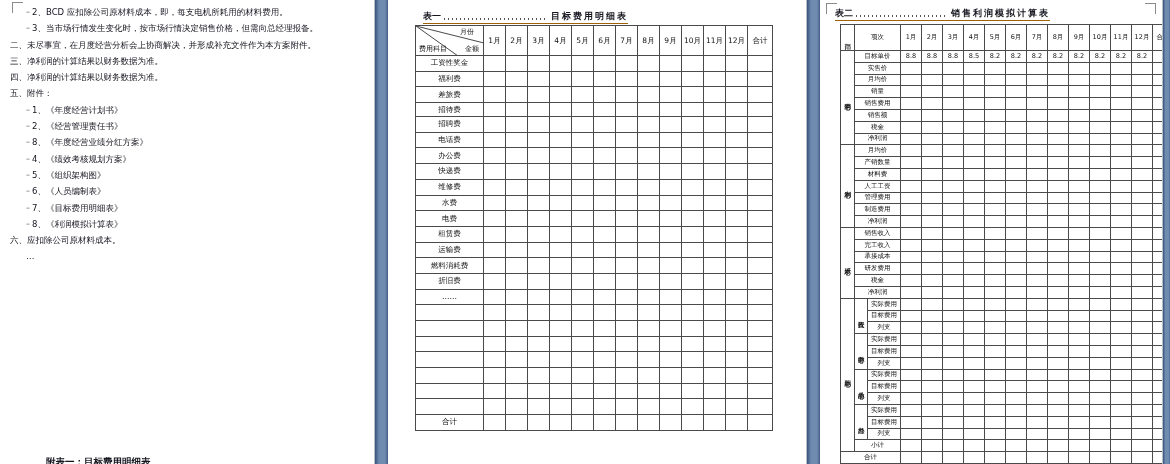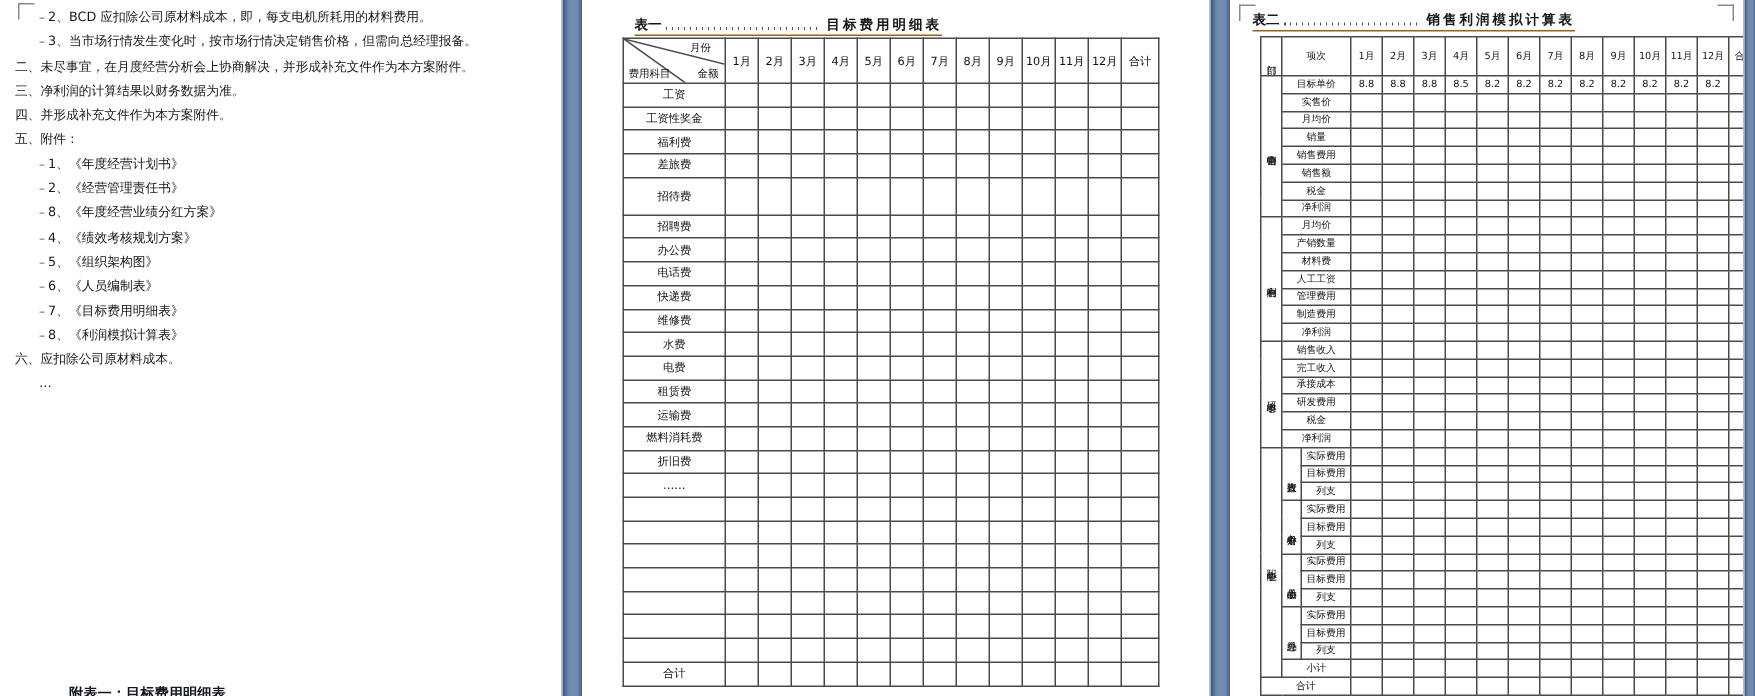--- a/index.html
+++ b/index.html
@@ -66,21 +66,21 @@
         <span class="mark">--</span>
         <span>3、当市场行情发生变化时，按市场行情决定销售价格，但需向总经理报备。</span>
       </div>
       <div class="line">
         <span>二、未尽事宜，在月度经营分析会上协商解决，并形成补充文件作为本方案附件。</span>
       </div>
       <div class="line">
         <span>三、净利润的计算结果以财务数据为准。</span>
       </div>
       <div class="line">
-        <span>四、并形成补充文件作为本方案附件。</span>
+        <span>四、净利润的计算结果以财务数据为准。</span>
       </div>
       <div class="line">
         <span>五、附件：</span>
       </div>
       <div class="line ind">
         <span class="mark">--</span>
         <span>1、《年度经营计划书》</span>
       </div>
       <div class="line ind">
         <span class="mark">--</span>
@@ -164,36 +164,20 @@
           <td>6月</td>
           <td>7月</td>
           <td>8月</td>
           <td>9月</td>
           <td>10月</td>
           <td>11月</td>
           <td>12月</td>
           <td>合计</td>
         </tr>
         <tr style="height:15.7px">
-          <td>工资</td>
-          <td></td>
-          <td></td>
-          <td></td>
-          <td></td>
-          <td></td>
-          <td></td>
-          <td></td>
-          <td></td>
-          <td></td>
-          <td></td>
-          <td></td>
-          <td></td>
-          <td></td>
-        </tr>
-        <tr style="height:15.7px">
           <td>工资性奖金</td>
           <td></td>
           <td></td>
           <td></td>
           <td></td>
           <td></td>
           <td></td>
           <td></td>
           <td></td>
           <td></td>
@@ -227,21 +211,21 @@
           <td></td>
           <td></td>
           <td></td>
           <td></td>
           <td></td>
           <td></td>
           <td></td>
           <td></td>
           <td></td>
         </tr>
-        <tr style="height:25px">
+        <tr style="height:14px">
           <td>招待费</td>
           <td></td>
           <td></td>
           <td></td>
           <td></td>
           <td></td>
           <td></td>
           <td></td>
           <td></td>
           <td></td>
@@ -260,37 +244,37 @@
           <td></td>
           <td></td>
           <td></td>
           <td></td>
           <td></td>
           <td></td>
           <td></td>
           <td></td>
         </tr>
         <tr style="height:15.7px">
+          <td>电话费</td>
+          <td></td>
+          <td></td>
+          <td></td>
+          <td></td>
+          <td></td>
+          <td></td>
+          <td></td>
+          <td></td>
+          <td></td>
+          <td></td>
+          <td></td>
+          <td></td>
+          <td></td>
+        </tr>
+        <tr style="height:15.7px">
           <td>办公费</td>
-          <td></td>
-          <td></td>
-          <td></td>
-          <td></td>
-          <td></td>
-          <td></td>
-          <td></td>
-          <td></td>
-          <td></td>
-          <td></td>
-          <td></td>
-          <td></td>
-          <td></td>
-        </tr>
-        <tr style="height:15.7px">
-          <td>电话费</td>
           <td></td>
           <td></td>
           <td></td>
           <td></td>
           <td></td>
           <td></td>
           <td></td>
           <td></td>
           <td></td>
           <td></td>

